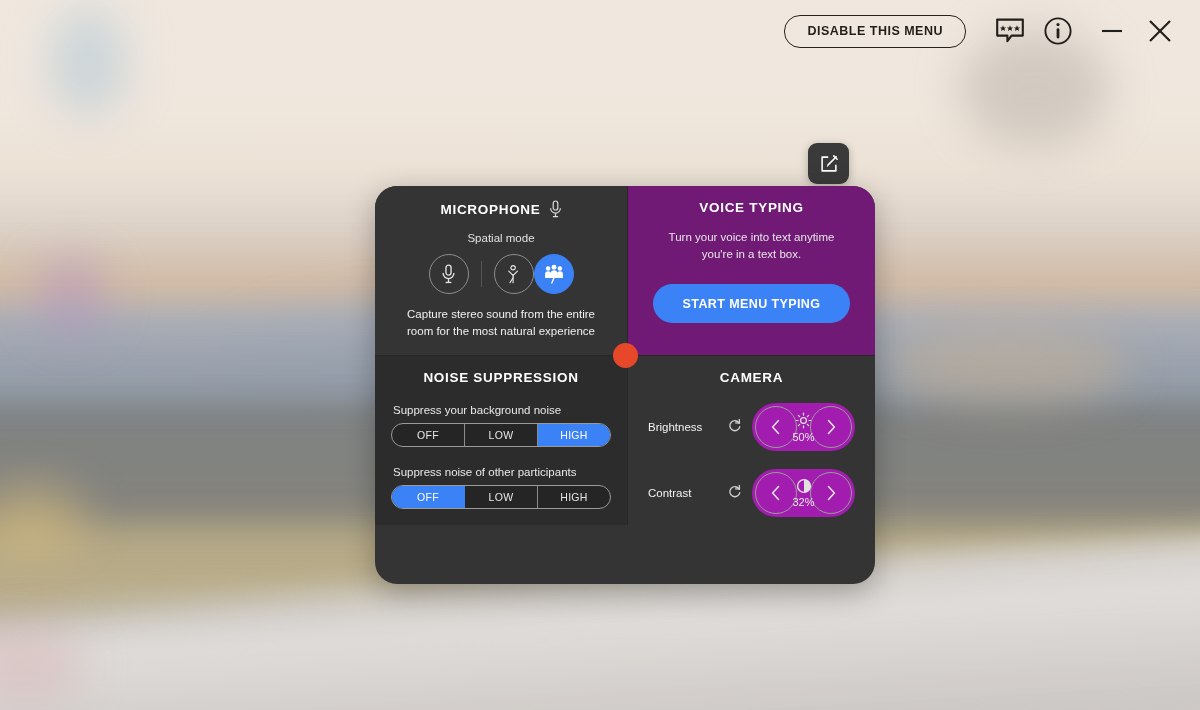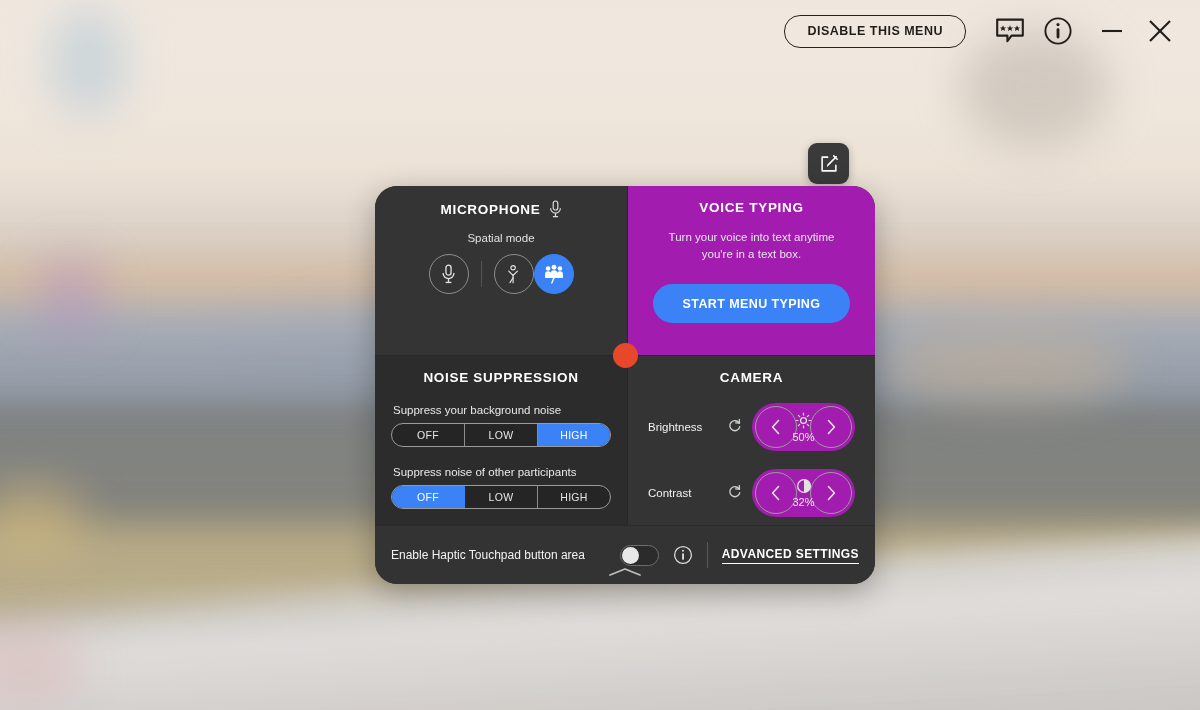--- a/index.html
+++ b/index.html
@@ -159,21 +159,21 @@
   }
   .quad {
     position: relative;
     box-sizing: border-box;
     padding: 14px 16px 0 16px;
     display: flex;
     flex-direction: column;
     align-items: center;
   }
   .quad-tl { background: #343434; }
-  .quad-tr { background: #a21caf; border-left: 1px solid #272727; }
+  .quad-tr { background: #701a75; border-left: 1px solid #272727; }
   .quad-bl { background: #2c2c2c; border-top: 1px solid #272727; }
   .quad-br { background: #343434; border-left: 1px solid #272727; border-top: 1px solid #272727; }
 
   .quad-title {
     font-size: 13.5px;
     font-weight: bold;
     letter-spacing: 0.7px;
     color: #ffffff;
     display: flex;
     align-items: center;
@@ -523,20 +523,21 @@
             <circle cx="12" cy="3.6" r="2.7" fill="#ffffff"></circle>
             <circle cx="18.5" cy="5" r="2.5" fill="#ffffff"></circle>
             <path d="M2.2 15.5 v-4.2 a3.3 3.3 0 0 1 6.6 0 v4.2 Z" fill="#ffffff"></path>
             <path d="M8.3 15.5 v-5 a3.7 3.7 0 0 1 7.4 0 v5 Z" fill="#ffffff"></path>
             <path d="M15.2 15.5 v-4.2 a3.3 3.3 0 0 1 6.6 0 v4.2 Z" fill="#ffffff"></path>
             <path d="M12 15 L9.6 21" stroke="#ffffff" stroke-width="1.5" stroke-linecap="round"></path>
           </svg>
         </div>
       </div>
 
+      <div id="mic-desc">Capture stereo sound from the entire room for the most natural experience</div>
     </div>
 
     <div class="quad quad-tr">
       <div class="quad-title">
         <span>VOICE TYPING</span>
       </div>
       <div id="voice-desc">Turn your voice into text anytime you're in a text box.</div>
       <button id="start-voice-typing-btn">START MENU TYPING</button>
     </div>
 
@@ -629,34 +630,13 @@
               <polyline points="4.5,2.5 10.4,9 4.5,15.5" fill="none" stroke="#e2e2e2" stroke-width="1.6" stroke-linecap="round" stroke-linejoin="round"></polyline>
             </svg>
           </div>
         </div>
       </div>
     </div>
 
     <div id="center-dot"></div>
   </div>
 
-  <div id="panel-bottom">
-    <div id="haptic-label">Enable Haptic Touchpad button area</div>
-    <div id="haptic-toggle">
-      <div id="haptic-knob"></div>
-    </div>
-    <div id="haptic-info-icon">
-      <svg width="20" height="20" viewBox="0 0 20 20">
-        <circle cx="10" cy="10" r="8.4" fill="none" stroke="#dadada" stroke-width="1.3"></circle>
-        <circle cx="10" cy="5.8" r="1.05" fill="#dadada"></circle>
-        <rect x="9.1" y="8.2" width="1.9" height="6.6" rx="0.9" fill="#dadada"></rect>
-      </svg>
-    </div>
-    <div id="bottom-divider"></div>
-    <div id="advanced-settings-btn">ADVANCED SETTINGS</div>
-
-    <div id="collapse-chevron">
-      <svg width="36" height="12" viewBox="0 0 36 12">
-        <polyline points="3,9 18,3 33,9" fill="none" stroke="#bdbdbd" stroke-width="1.8" stroke-linecap="round" stroke-linejoin="round"></polyline>
-      </svg>
-    </div>
-  </div>
 </div>
 
 </body></html>

